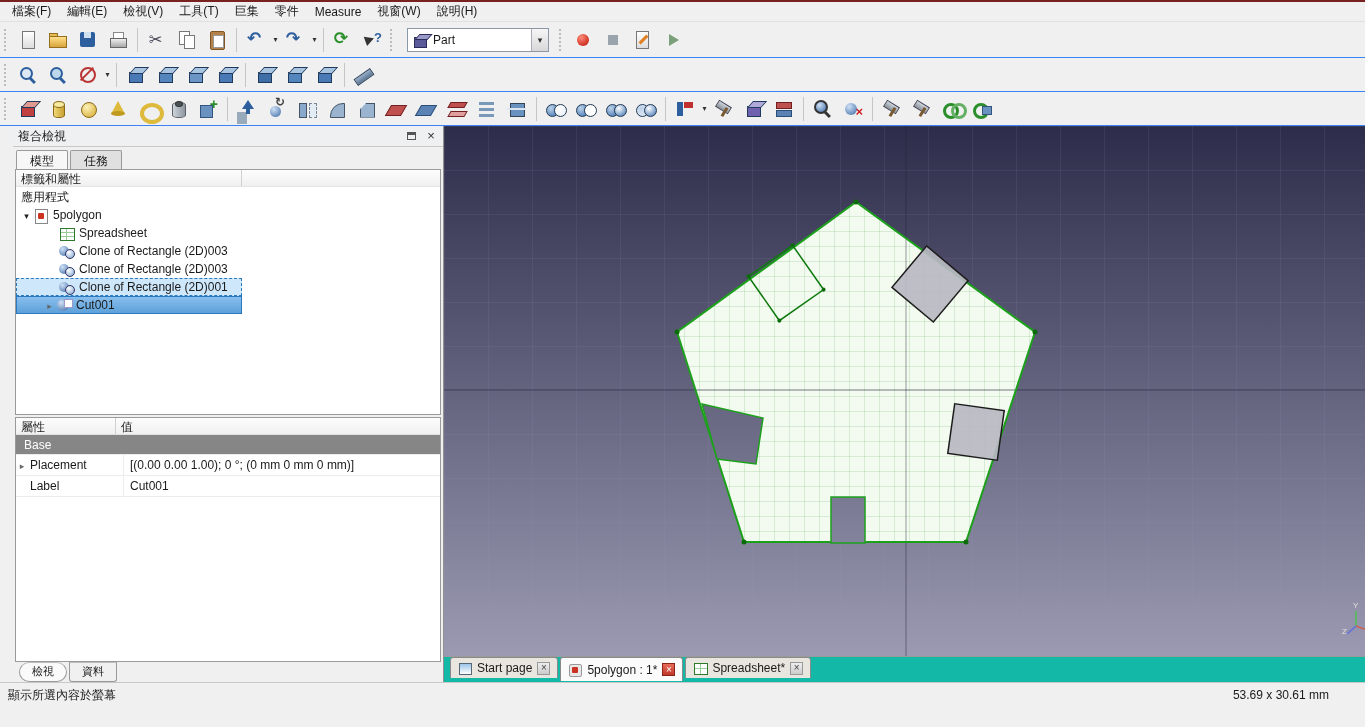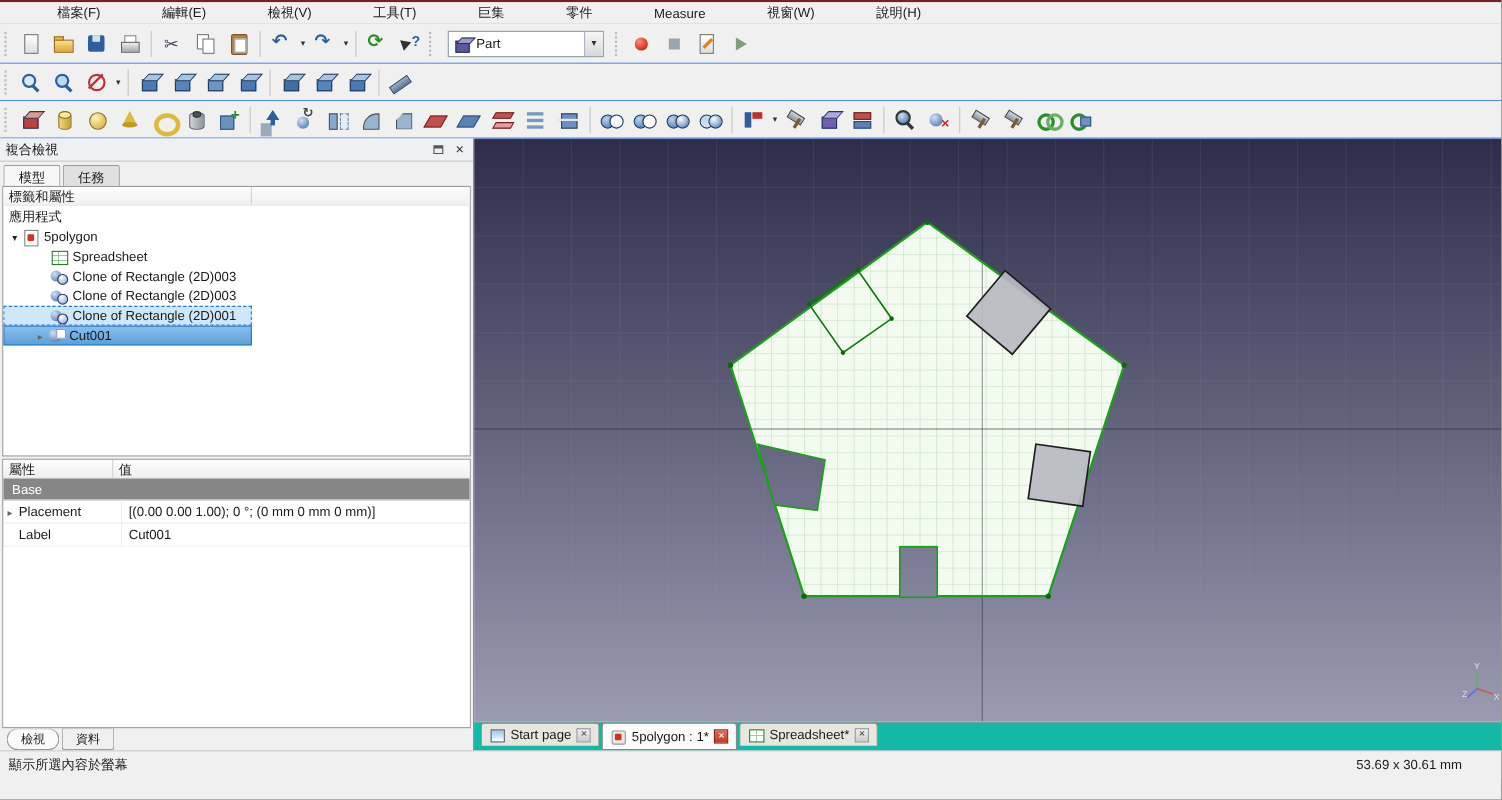--- a/index.html
+++ b/index.html
@@ -17,21 +17,21 @@
   .win-btns{margin-left:auto;display:flex;align-items:flex-start;height:100%;padding-right:4px;}
   .wbtn{width:28px;height:17px;display:flex;align-items:center;justify-content:center;border:1px solid #10304e;
         border-top:none;border-radius:0 0 3px 3px;background:linear-gradient(#7d9cb8,#48709a);color:#fff;}
   .wbtn.close{background:linear-gradient(#e39a8e,#c0452f 60%,#a53320);width:40px;}
   .min-glyph{width:9px;height:3px;background:#fff;margin-top:6px;}
   .max-glyph{width:9px;height:8px;border:1px solid #fff;border-top:3px solid #fff;}
   .close-glyph::before{content:"\00d7";font-size:14px;font-weight:bold;line-height:1;}
 
   
   .menubar{height:20px;background:#f0f0f0;display:flex;align-items:center;padding-left:4px;border-bottom:1px solid #e0e0e0;}
-  .menu-item{padding:2px 8px;cursor:default;margin-left:40px;}
+  .menu-item{padding:2px 8px;cursor:default;}
 
   
   .toolbar{background:#f0f0f0;display:flex;align-items:center;border-bottom:1px solid #3b82f6;padding-left:2px;}
   .tb1{height:36px;}  .tb2{height:34px;}  .tb3{height:34px;}
   .grip{width:5px;height:22px;border-left:2px dotted #bcbcbc;margin:0 4px 0 2px;flex:none;}
   .sep{width:1px;height:24px;background:#c6c6c6;margin:0 4px;flex:none;}
   .tbtn{width:30px;height:30px;display:flex;align-items:center;justify-content:center;border:1px solid transparent;
         border-radius:2px;flex:none;position:relative;}
   .caret{width:9px;height:30px;display:flex;align-items:center;justify-content:center;flex:none;}
   .caret::before{content:"\25be";font-size:8px;color:#333;}
@@ -123,21 +123,21 @@
   .i-wb::after{left:6px;top:3px;width:11px;height:4px;background:#9a9ac8;border:1px solid #2c2c5c;transform:skewX(-42deg);}
 
   
   .combo{display:flex;align-items:center;width:142px;height:24px;background:#fff;border:1px solid #8a98a8;margin:0 8px;padding-left:3px;gap:4px;}
   .combo .ic{width:18px;height:18px;}
   .combo .dd{margin-left:auto;width:17px;height:22px;background:linear-gradient(#f6f6f6,#d8d8d8);border-left:1px solid #aab;
              display:flex;align-items:center;justify-content:center;}
   .combo .dd::before{content:"\25be";font-size:9px;color:#333;}
 
   
-  .main{display:flex;height:556px;}
+  .main{display:flex;height:556px;margin-left:13px;}
 
   
   .combo-view{width:431px;flex:none;background:#f0f0f0;border-right:1px solid #909090;display:flex;flex-direction:column;}
   .panel-title{height:21px;display:flex;align-items:center;padding:0 5px;background:#eef0f2;border-bottom:1px solid #c8c8c8;}
   .ph-btns{margin-left:auto;display:flex;gap:6px;align-items:center;}
   .ph-btn{width:14px;height:13px;display:flex;align-items:center;justify-content:center;color:#333;}
   .float-glyph{width:9px;height:8px;border:1px solid #555;border-top:3px solid #555;}
   .close-panel-glyph::before{content:"\00d7";font-size:13px;line-height:1;color:#333;}
   .panel-tabs{height:22px;display:flex;padding:3px 3px 0;}
   .ptab{padding:2px 13px 0;border:1px solid #9a9a9a;border-bottom:none;background:#e0e0e0;margin-right:2px;

